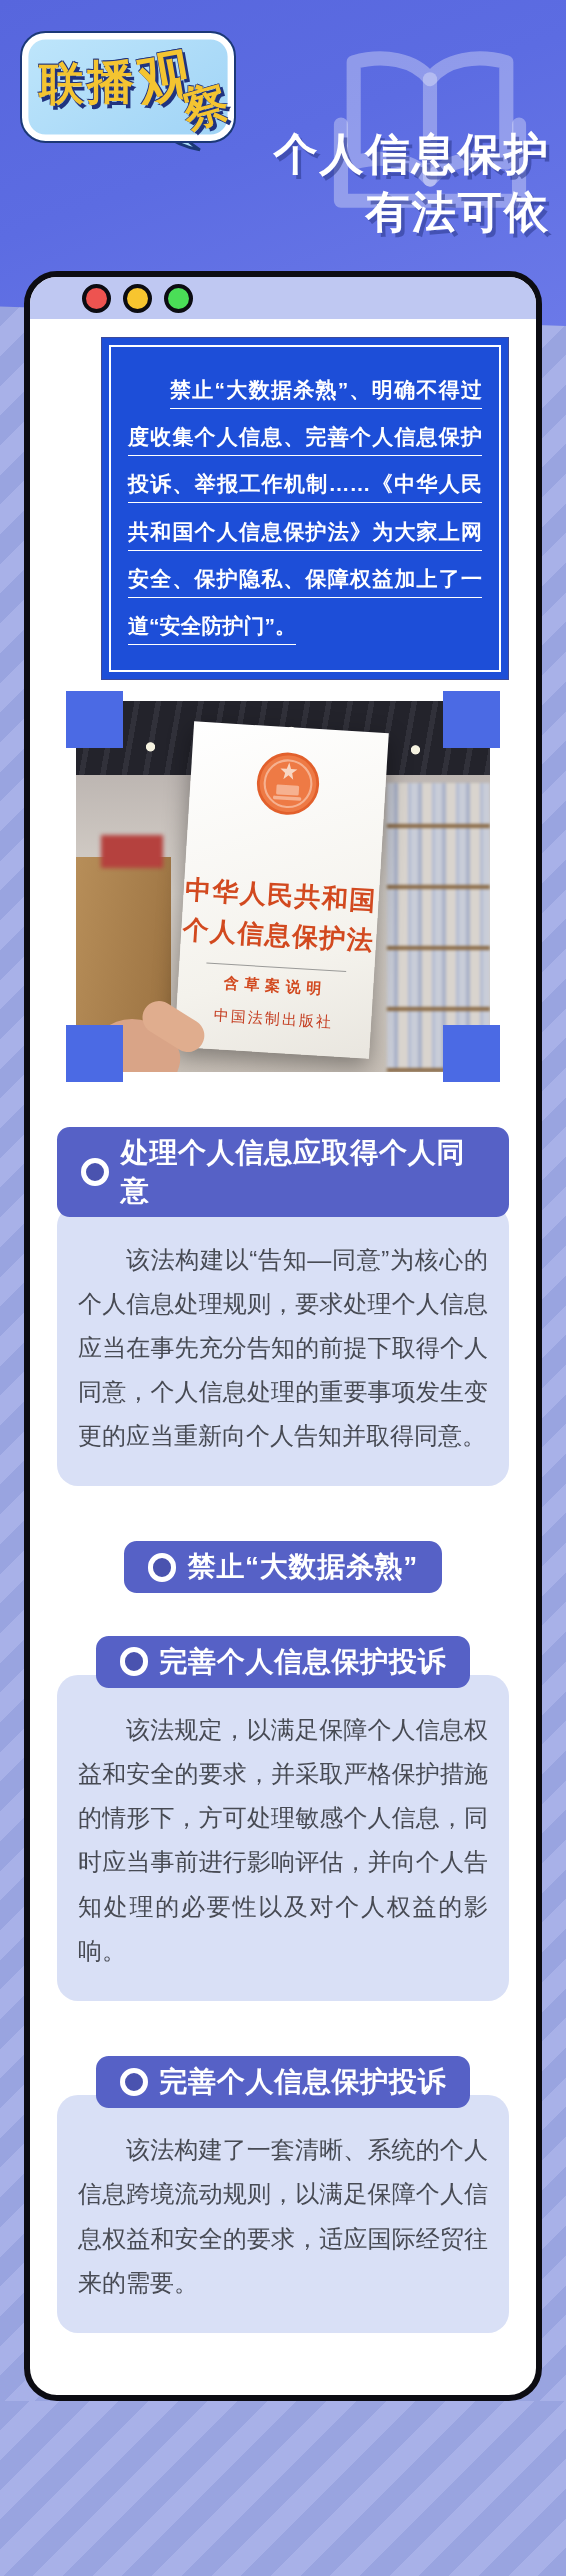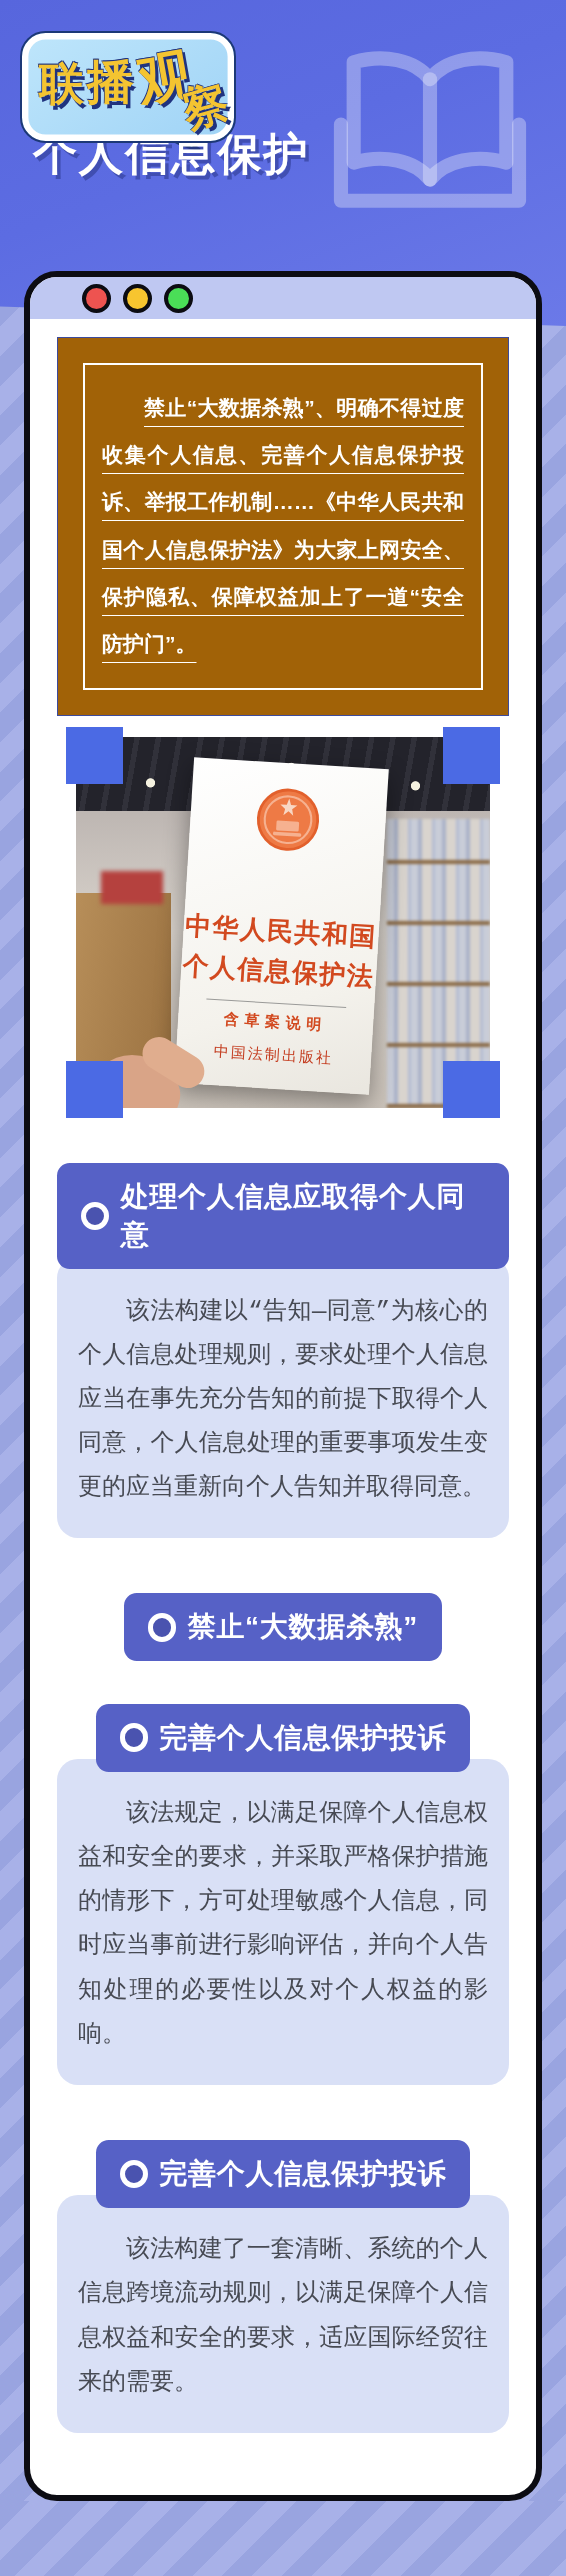--- a/index.html
+++ b/index.html
@@ -25,21 +25,21 @@
   .badge .ch{position:absolute;font-weight:900;color:#f4c431;
     text-shadow:2.8px 3.5px 0 #20337f, -0.7px -0.7px 0 #20337f, 0.7px -0.7px 0 #20337f;}
   .badge .c1{left:17px;top:21px;font-size:45px;}
   .badge .c2{left:65px;top:18.4px;font-size:47px;}
   .badge .c3{left:116px;top:8.5px;font-size:54px;transform:rotate(-10deg);}
   .badge .c4{left:161px;top:44px;font-size:45px;transform:rotate(-16deg);}
   .badge-tail{position:absolute;left:139px;top:103px;z-index:2;}
   .hero-book-icon{position:absolute;right:30px;top:34px;z-index:1;}
   .hero-title{
     position:absolute;left:0;right:16px;top:125px;z-index:2;
-    text-align:left;padding-left:33px;
+    text-align:right;padding-left:33px;
     color:#ffffff;font-weight:900;font-size:44px;line-height:1.32;
     letter-spacing:2.1px;
     text-shadow:3.5px 4.2px 0 rgba(42,54,138,.55);
   }
   
   .card{
     position:relative;z-index:5;
     margin:-55px 24px 0 24px;
     background:#ffffff;
     border:6.4px solid #0c0c12;
@@ -49,21 +49,21 @@
   .card-header{
     background:#bfc8f2;height:42px;
     display:flex;align-items:center;gap:12px;padding-left:52px;
   }
   .dot{width:21px;height:21px;border-radius:50%;border:4.2px solid #0c0c12;}
   .dot-red{background:#ee5350;}
   .dot-yellow{background:#f7c52f;}
   .dot-green{background:#4ade57;}
   .card-body{padding:18.4px 27px 62px 27px;}
   
-  .quote{background:#a16207;border:1.4px solid #3c4a9c;padding:25px;}
+  .quote{background:#1d4ed8;border:1.4px solid #3c4a9c;padding:7px;margin-left:44px;}
   .quote-inner{
     border:2.1px solid #ffffff;
     padding:18.4px 17px 21px 17px;
     color:#ffffff;font-size:21px;line-height:2.25;
     text-align:justify;text-indent:2em;font-weight:600;
     text-decoration:underline;
     text-underline-offset:10.6px;
     text-decoration-thickness:1.4px;
   }
   
@@ -110,30 +110,30 @@
     background:#d9a487;border-radius:50% 50% 30% 30%;transform:rotate(18deg);}
   .ph-thumb{position:absolute;left:52%;bottom:46%;width:62%;height:34%;
     background:#e0ad8e;border-radius:28px;transform:rotate(32deg);}
   
   .section{margin-top:55px;}
   .section:first-of-type{margin-top:59px;}
   .pill{
     display:flex;align-items:center;gap:11.3px;width:fit-content;
     margin:0 auto -12.7px auto;position:relative;z-index:2;
     background:#5661c6;color:#ffffff;
-    border-radius:12.7px;padding:15px 24px;
+    border-radius:12.7px;padding:7px 24px;
     font-size:28px;font-weight:800;letter-spacing:0.7px;
   }
   .ring{width:18.4px;height:18.4px;border-radius:50%;border:5px solid #ffffff;
     background:rgba(20,20,70,.18);flex:none;}
   .sec-box{
     background:#d9e0f6;border-radius:21px;
     padding:33px 21px 28px 21px;
     color:#474a53;font-size:24px;line-height:1.84;font-weight:500;
-    text-align:justify;text-indent:2em;font-family:Liberation Mono, monospace;
+    text-align:justify;text-indent:2em;
   }
 </style>
 </head>
 <body>
 
 <div class="hero">
   <div class="badge">
     <span class="ch c1">联</span>
     <span class="ch c2">播</span>
     <span class="ch c3">观</span>
@@ -144,20 +144,21 @@
   </svg>
   <svg class="hero-book-icon" width="212" height="212" viewBox="0 0 300 300">
     <g fill="none" stroke="rgba(255,255,255,0.32)" stroke-width="20" stroke-linejoin="round" stroke-linecap="round">
       <path d="M150,64 C128,36 84,28 42,40 L42,182 C84,170 128,178 150,206 C172,178 216,170 258,182 L258,40 C216,28 172,36 150,64 Z"></path>
       <path d="M150,64 L150,206"></path>
       <path d="M24,128 L24,236 L276,236 L276,128"></path>
     </g>
   </svg>
   <div class="hero-title">
     <div>个人信息保护</div>
+    <div>有法可依</div>
   </div>
 </div>
 
 <div class="card">
   <div class="card-header">
     <div class="dot dot-red"></div>
     <div class="dot dot-yellow"></div>
     <div class="dot dot-green"></div>
   </div>
   <div class="card-body">

